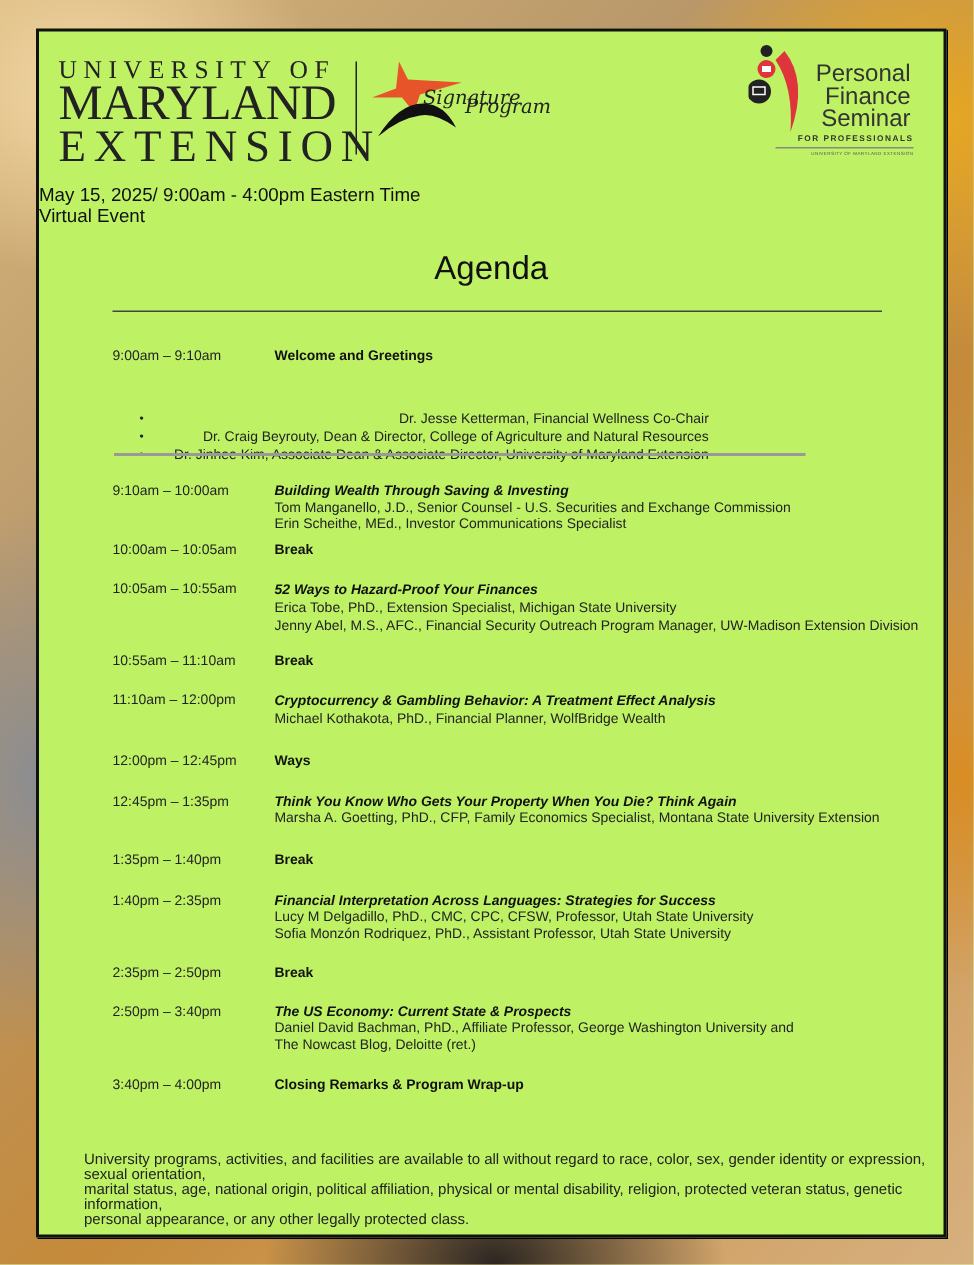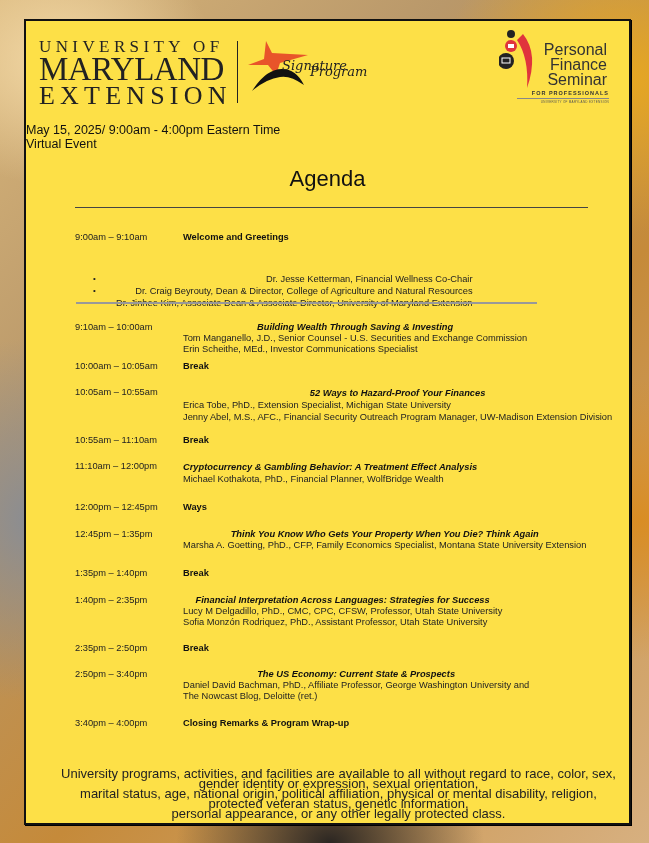--- a/index.html
+++ b/index.html
@@ -12,34 +12,34 @@
         radial-gradient(ellipse 260px 220px at 620px 80px, #e8a820 0%, rgba(232,168,32,0) 70%),
         radial-gradient(ellipse 200px 260px at 30px 520px, #8a8d93 0%, rgba(138,141,147,0) 70%),
         radial-gradient(ellipse 220px 200px at 640px 520px, #d98d24 0%, rgba(217,141,36,0) 70%),
         radial-gradient(ellipse 220px 160px at 330px 843px, #2b2622 0%, rgba(43,38,34,0) 70%),
         linear-gradient(135deg, #d8b57a 0%, #b9986a 30%, #c58a3a 60%, #d7b080 100%);
     }
     .panel {
       position: absolute;
       left: 24px; top: 19px;
       width: 607px; height: 806px;
-      background: #fde047;
+      background: #bef264;
       border: 2px solid #111;
       box-shadow: 1px 1px 0 #000;
     }
     
     .umd-logo {
       position: absolute; left: 13px; top: 17px;
       font-family: "Liberation Serif", serif;
       color: #222;
       line-height: 1;
     }
     .umd-logo .l1 { font-size: 17px; letter-spacing: 4.4px; }
     .umd-logo .l2 { font-size: 33px; letter-spacing: -0.5px; margin-top: -2px; }
-    .umd-logo .l3 { font-size: 26px; letter-spacing: 5.2px; margin-top: -3px; }
+    .umd-logo .l3 { font-size: 30px; letter-spacing: 5.2px; margin-top: -3px; }
     .divider-v {
       position: absolute; left: 211px; top: 20px;
       width: 1px; height: 62px; background: #222;
     }
     .sig-logo { position: absolute; left: 220px; top: 18px; width: 120px; height: 60px; }
     .sig-text {
       position: absolute; font-family: "DejaVu Serif", serif; font-style: italic;
       color: #222; font-size: 13px; line-height: 1;
     }
     .pfs-logo { position: absolute; right: 6px; top: 7px; width: 118px; height: 80px; }
@@ -68,29 +68,29 @@
     .rule-top {
       position: absolute; left: 49px; top: 186px; width: 513px; height: 1px; background: #444;
     }
     .rule-mid {
       position: absolute; left: 50px; top: 281px; width: 461px; height: 1.5px; background: #999;
     }
     
     .row { position: absolute; left: 49px; right: 0; font-size: 9.3px; color: #111; line-height: 11px; }
     .row .time { position: absolute; left: 0; top: 0; width: 105px; color: #222; }
     .row .body { position: absolute; left: 108px; top: 0; white-space: nowrap; }
-    .row .title { font-weight: bold; text-align: center; }
+    .row .title { font-weight: bold; }
     .row .title.it { font-style: italic; }
     .row .speaker { color: #222; }
     .bullets { position: absolute; left: 67px; top: 252px; font-size: 9.3px; line-height: 12px; color: #222; }
     .bullets li { list-style: none; position: relative; padding-left: 23px; text-align: right; }
     .bullets li::before { content: "•"; position: absolute; left: 0; top: 0; font-size: 8px; }
     .footer {
       position: absolute; left: 30px; right: 8px; top: 748px;
-      text-align: center; font-size: 13px; line-height: 10px; color: #222;
+      font-size: 10px; line-height: 10px; color: #222;
     }
   </style>
 </head>
 <body>
 
 <div class="panel">
 
   <div class="umd-logo">
     <div class="l1">UNIVERSITY OF</div>
     <div class="l2">MARYLAND</div>

